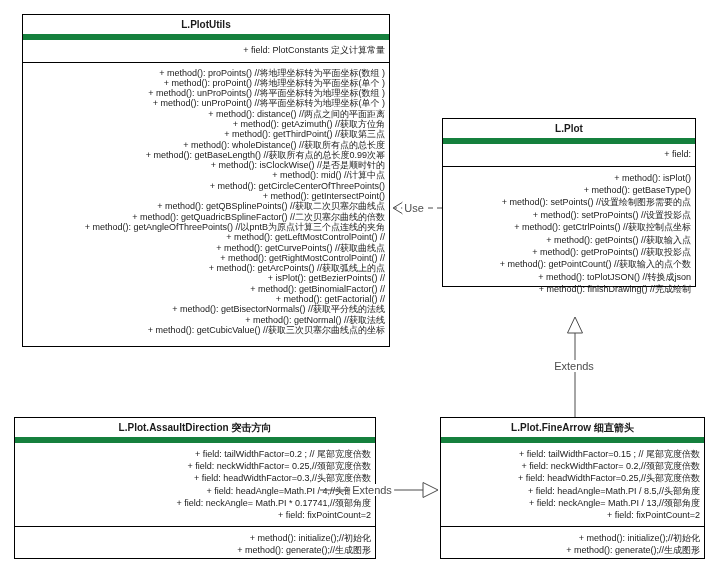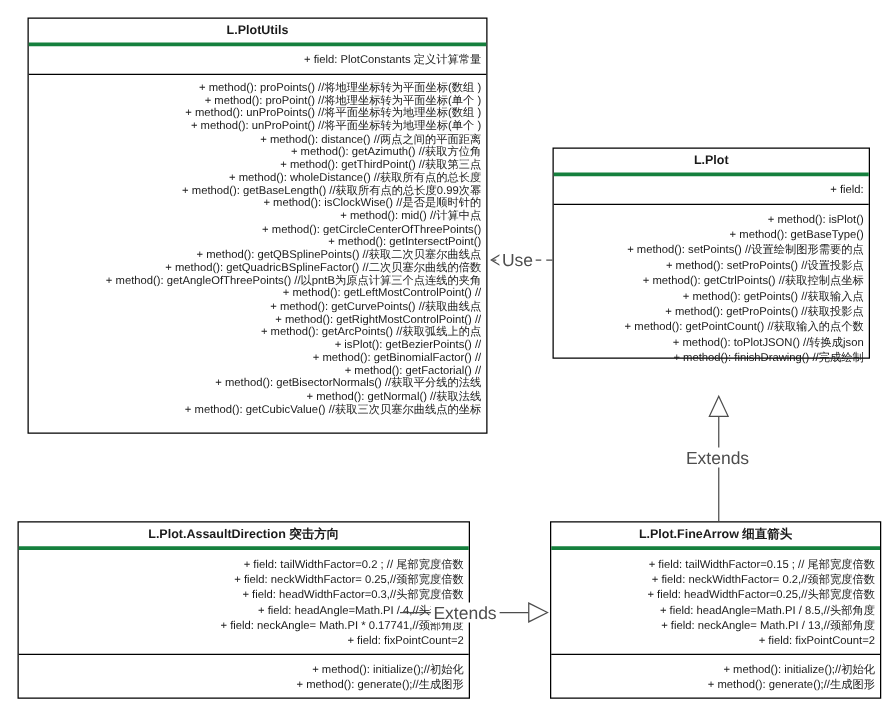--- a/index.html
+++ b/index.html
@@ -2,42 +2,42 @@
 <html><head>
 <meta charset="utf-8">
 <style>
   html,body{margin:0;padding:0;background:#ffffff;}
   #canvas{position:relative;width:709px;height:575px;background:#ffffff;overflow:hidden;
           font-family:"Liberation Sans","DejaVu Sans",sans-serif;color:#1a1a1a;}
 
   .class-box{position:absolute;background:#ffffff;border:1px solid #000;
              display:flex;flex-direction:column;box-sizing:border-box;}
   .box-title{font-weight:bold;font-size:10px;line-height:12px;text-align:center;
-             padding:4px 2px 3px 2px;border-bottom:3px solid #15803d;white-space:nowrap;}
+             padding:4px 2px 3px 2px;border-bottom:6px solid #15803d;white-space:nowrap;}
   .section{padding:5px 4px;box-sizing:border-box;}
   .fields{border-bottom:1px solid #000;}
   .methods{flex:1;}
   .row{font-size:9px;line-height:11.5px;white-space:nowrap;overflow:hidden;text-align:right;}
 
   
   #box-plotutils{left:22px;top:14px;width:368px;height:333px;}
   #box-plotutils .methods .row{line-height:10.3px;}
   #box-plot{left:442px;top:118px;width:254px;height:169px;}
   #box-plot .methods .row{line-height:12.4px;}
   #box-assault{left:14px;top:417px;width:362px;height:142px;}
   #box-assault .fields{flex:1;}
   #box-assault .row{line-height:12.2px;}
   #box-finearrow{left:440px;top:417px;width:265px;height:142px;}
   #box-finearrow .fields{flex:1;}
   #box-finearrow .row{line-height:12.2px;}
 
   
   #connector-svg{position:absolute;left:0;top:0;width:709px;height:575px;pointer-events:none;}
   .conn-label{position:absolute;transform:translate(-50%,-50%);background:#ffffff;
-              font-size:14px;color:#4d4d4d;padding:0 2px;white-space:nowrap;}
+              font-size:11px;color:#4d4d4d;padding:0 2px;white-space:nowrap;}
 </style>
 </head>
 <body>
 
 <div id="canvas">
 
   <div class="class-box" id="box-plotutils">
     <div class="box-title">L.PlotUtils</div>
     <div class="section fields">
         <div class="row">+ field: PlotConstants 定义计算常量</div>

